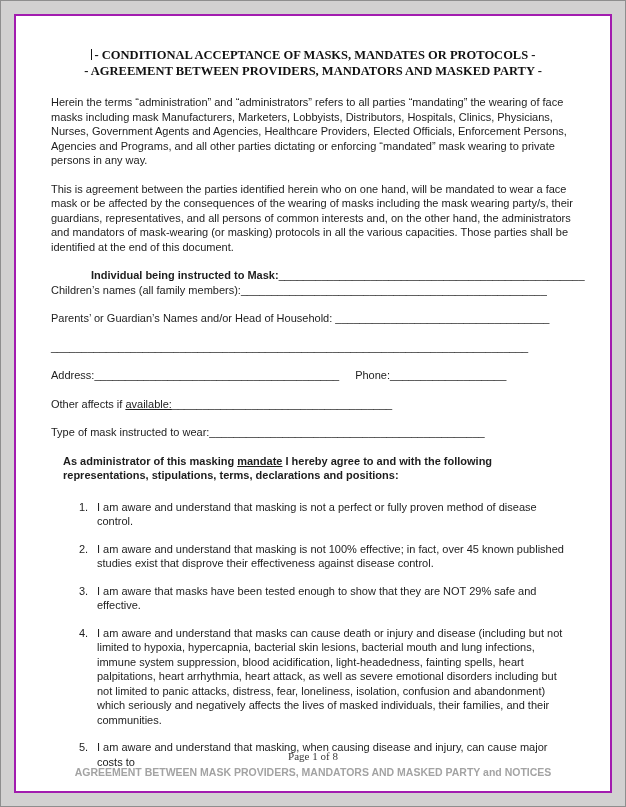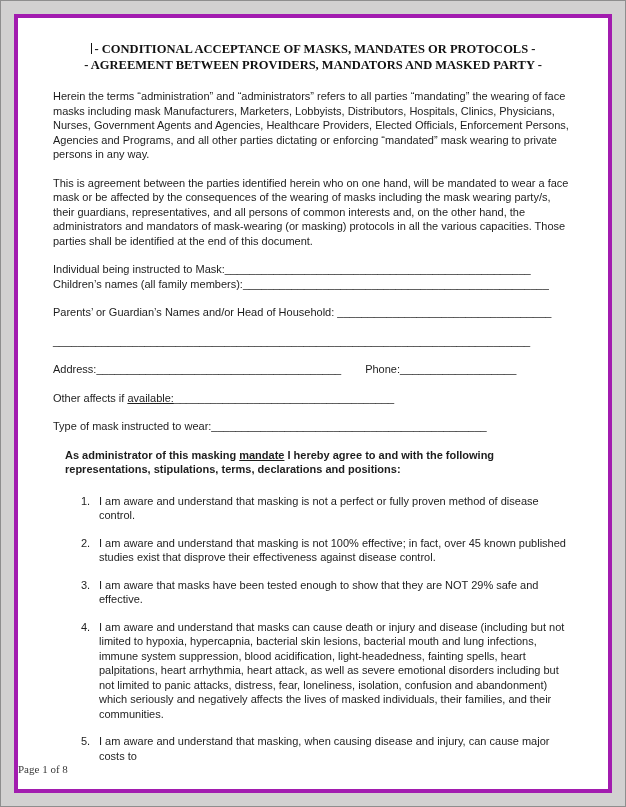--- a/index.html
+++ b/index.html
@@ -1,32 +1,32 @@
 <!DOCTYPE html>
 <html><head>
 <meta charset="utf-8">
 <style>
   html,body{margin:0;padding:0;}
   body{width:626px;height:807px;background:#d2d1d1;font-family:"Liberation Sans",sans-serif;}
   .canvas{width:626px;height:807px;box-sizing:border-box;padding:13px;border:1px solid #8e8e8e;background:#d2d1d1;}
-  .page{position:relative;width:100%;height:100%;box-sizing:border-box;background:#ffffff;border:4px solid #a21caf;padding:24px 35px 0;overflow:hidden;color:#1d1d1d;font-size:11px;line-height:14.5px;}
+  .page{position:relative;width:100%;height:100%;box-sizing:border-box;background:#ffffff;border:2px solid #a21caf;padding:32px 35px 0;overflow:hidden;color:#1d1d1d;font-size:11px;line-height:14.5px;}
   .title{margin:0 0 16px;text-align:center;font-family:"Liberation Serif",serif;font-size:12.5px;line-height:15.5px;font-weight:bold;color:#111;}
   .cursor{display:inline-block;width:1px;height:11px;background:#111;margin-right:3px;vertical-align:-1px;}
   .para{margin:0 0 14px;}
-  .b{font-weight:normal;}
+  .b{font-weight:bold;margin-left:40px;}
   .u{text-decoration:underline;}
   .form-line{margin:0 0 14px;white-space:nowrap;}
   .form-line.tight{margin-bottom:0;}
-  .phone-group{margin-left:24px;}
+  .phone-group{margin-left:16px;}
   .minor-gap{margin-left:7px;}
   .intro{margin:0 12px 17px;font-weight:bold;}
   .list-item{display:flex;margin:0 0 13px;padding-left:28px;}
   .list-num{flex:none;width:18px;}
   .list-text{flex:1;}
-  .footer{position:absolute;left:0;right:0;bottom:12px;}
+  .footer{position:absolute;left:0;right:0;bottom:12px;text-align:center;}
   .page-number{font-family:"Liberation Serif",serif;font-size:11px;color:#3a3a3a;margin:0 0 1px;}
   .footer-title{font-size:10.5px;font-weight:bold;color:#a3a3a3;margin:0;}
 </style>
 </head>
 <body>
 
 <div class="canvas">
   <div class="page">
 
     <h1 class="title"><span class="cursor"></span><span>- CONDITIONAL ACCEPTANCE OF MASKS, MANDATES OR PROTOCOLS -</span><br><span>- AGREEMENT BETWEEN PROVIDERS, MANDATORS AND MASKED PARTY -</span></h1>
@@ -70,16 +70,17 @@
           <span class="list-text">I am aware and understand that masks can cause death or injury and disease (including but not limited to hypoxia, hypercapnia, bacterial skin lesions, bacterial mouth and lung infections, immune system suppression, blood acidification, light-headedness, fainting spells, heart palpitations, heart arrhythmia, heart attack, as well as severe emotional disorders including but not limited to panic attacks, distress, fear, loneliness, isolation, confusion and abandonment) which seriously and negatively affects the lives of masked individuals, their families, and their communities.</span>
         </div>
       <div class="list-item">
           <span class="list-num">5.</span>
           <span class="list-text">I am aware and understand that masking, when causing disease and injury, can cause major costs to</span>
         </div>
     </div>
 
     <div class="footer">
       <p class="page-number">Page 1 of 8</p>
+      <p class="footer-title">AGREEMENT BETWEEN MASK PROVIDERS, MANDATORS AND MASKED PARTY and NOTICES</p>
     </div>
 
   </div>
 </div>
 
 </body></html>

